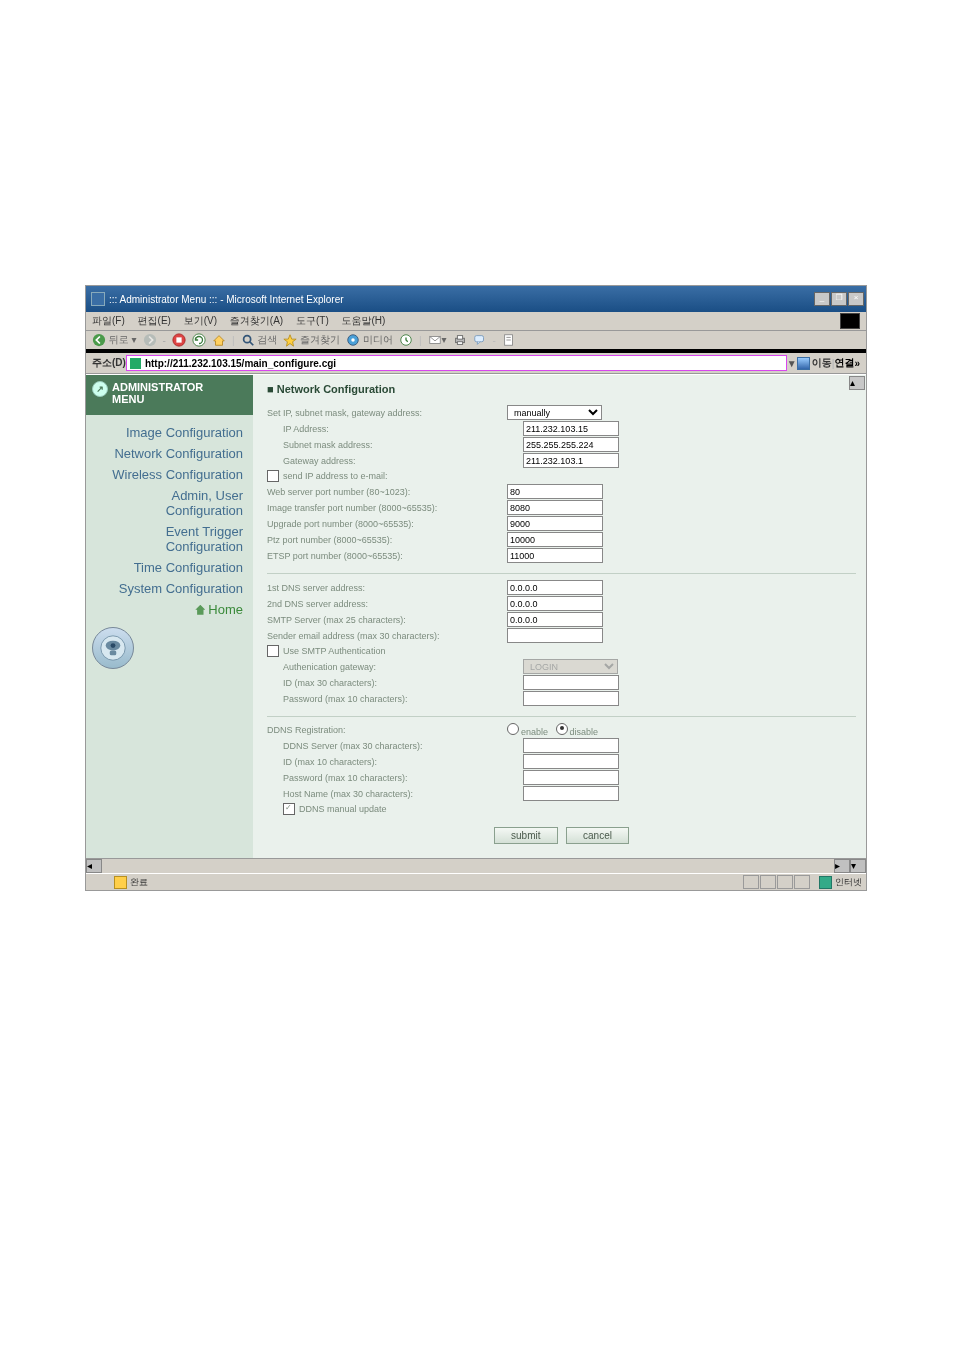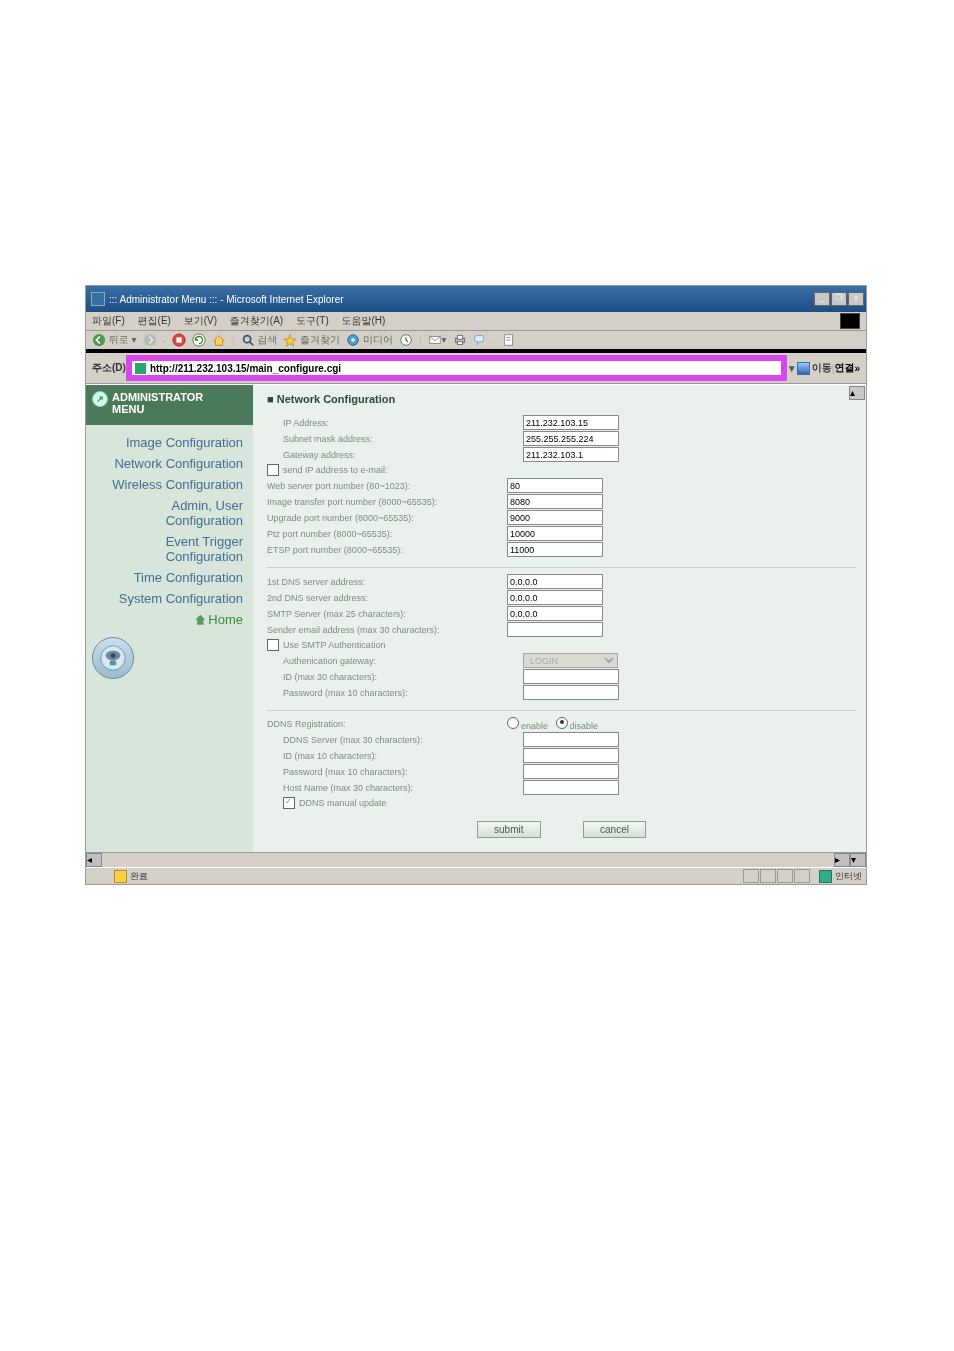--- a/index.html
+++ b/index.html
@@ -60,21 +60,21 @@
     padding: 2px 6px;
     border-bottom: 1px solid #999;
     display:flex;
     align-items:center;
     font-weight:bold;
   }
   .addressbar .addr-label { color:#333; }
   .addressbar .url-box {
     flex:1;
     background:#fff;
-    border:6px solid #d946ef;
+    border:1px solid #d946ef;
     height:14px;
     padding:0 3px;
     display:flex;
     align-items:center;
     color:#000;
     gap:4px;
   }
   .url-box .url-icon { width:11px; height:11px; background:#2a6; display:inline-block;}
   .go-block { display:flex; align-items:center; gap:2px; color:#333;}
   .go-icon { width:11px;height:11px;display:inline-block; border:1px solid #3a6ea5; background:linear-gradient(#9cf,#36a);}
@@ -150,21 +150,21 @@
   .radio.sel::after{content:"";display:block;width:4px;height:4px;border-radius:50%;background:#333;margin:2px auto;}
   hr.div { border:none;border-top:1px solid #c2d0c6; margin:6px 0;}
   .btn-bar { text-align:center; margin:12px 0 4px 0;}
   .btn {
     display:inline-block;
     padding:2px 16px;
     background:linear-gradient(#f4f8f4,#d4e0d6);
     border:1px solid #8aa08e;
     color:#4a5a4c;
     font-size:10px;
-    margin:0 20px;
+    margin:0 3px;
     cursor:pointer;
     text-align:center;
   }
   .bottom-scroll { height:14px; background:#d4d0c8; border-top:1px solid #999; display:flex; align-items:center;}
   .bottom-scroll .harrow { width:14px;height:12px;background:#c0c0c0;border:1px solid #888;}
   .bottom-scroll .htrack { flex:1;}
   .bottom-scroll .vcorner { width:14px;height:12px;background:#c0c0c0;border:1px solid #888;}
   .statusbar {
     background:#d4d0c8;
     border-top:1px solid #fff;
@@ -349,20 +349,24 @@
             <rect x="12" y="19" width="8" height="6" rx="2" fill="#6a8aa0"></rect>
           </svg>
       </div>
     </div>
 
     <div class="main">
       <div class="section-title">■ Network Configuration</div>
 
       <div class="form-group">
         <div class="form-row">
+          <span class="lbl">Set IP, subnet mask, gateway address:</span>
+          <span class="ctl"><select><option>manually</option></select></span>
+        </div>
+        <div class="form-row">
           <span class="lbl ind">IP Address:</span>
           <span class="ctl"><input type="text" value="211.232.103.15" style=""></span>
         </div>
         <div class="form-row">
           <span class="lbl ind">Subnet mask address:</span>
           <span class="ctl"><input type="text" value="255.255.255.224" style=""></span>
         </div>
         <div class="form-row">
           <span class="lbl ind">Gateway address:</span>
           <span class="ctl"><input type="text" value="211.232.103.1" style=""></span>

